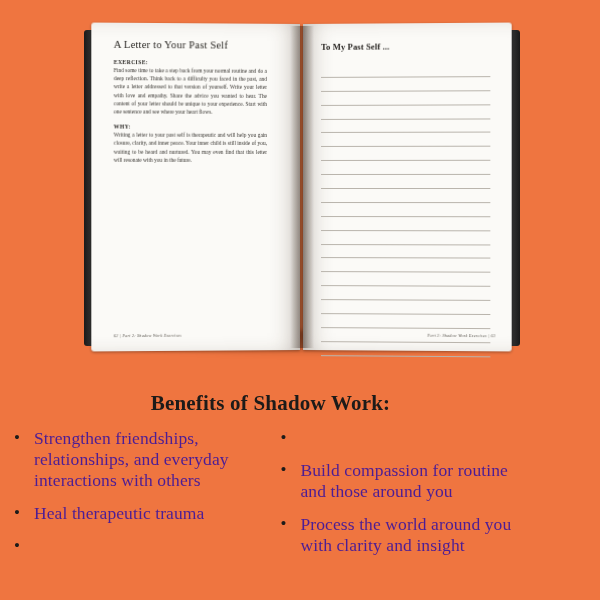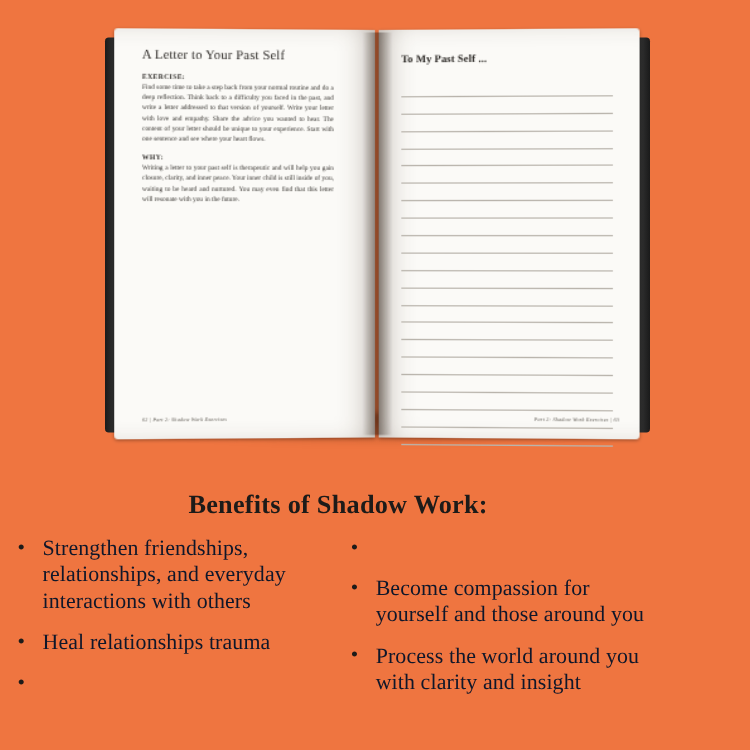--- a/index.html
+++ b/index.html
@@ -203,21 +203,21 @@
     flex: 0 0 auto;
     width: 20px;
     font-size: 17px;
     line-height: 1.18;
     color: #1d1b19;
     text-align: left;
   }
   .bullet-text {
     font-size: 17.5px;
     line-height: 1.2;
-    color: #0f172a;
+    color: #4c1d95;
     letter-spacing: 0.1px;
   }
 </style>
 </head>
 <body>
 
 <div id="book-area">
   <div class="book-shadow"></div>
 
   <div class="book">
@@ -274,33 +274,33 @@
 <div id="benefits">
   <div class="benefits-title">Benefits of Shadow Work:</div>
   <div class="cols" id="benefit-columns">
       <div class="col left">
         <div class="bullet-row">
           <span class="bullet-dot">•</span>
           <span class="bullet-text">Strengthen friendships, relationships, and everyday interactions with others</span>
         </div>
         <div class="bullet-row">
           <span class="bullet-dot">•</span>
-          <span class="bullet-text">Heal relationships trauma</span>
+          <span class="bullet-text">Heal therapeutic trauma</span>
         </div>
         <div class="bullet-row">
           <span class="bullet-dot">•</span>
         </div>
       </div>
       <div class="col right">
         <div class="bullet-row">
           <span class="bullet-dot">•</span>
         </div>
         <div class="bullet-row">
           <span class="bullet-dot">•</span>
-          <span class="bullet-text">Become compassion for yourself and those around you</span>
+          <span class="bullet-text">Build compassion for routine and those around you</span>
         </div>
         <div class="bullet-row">
           <span class="bullet-dot">•</span>
           <span class="bullet-text">Process the world around you with clarity and insight</span>
         </div>
       </div>
     </div>
 </div>
 
 </body></html>

